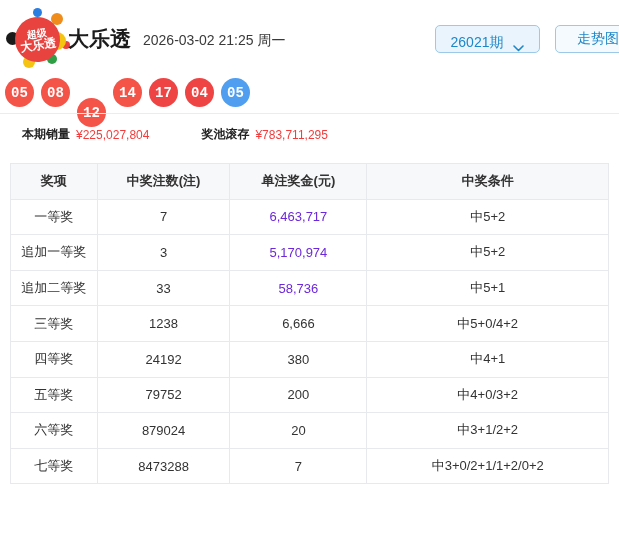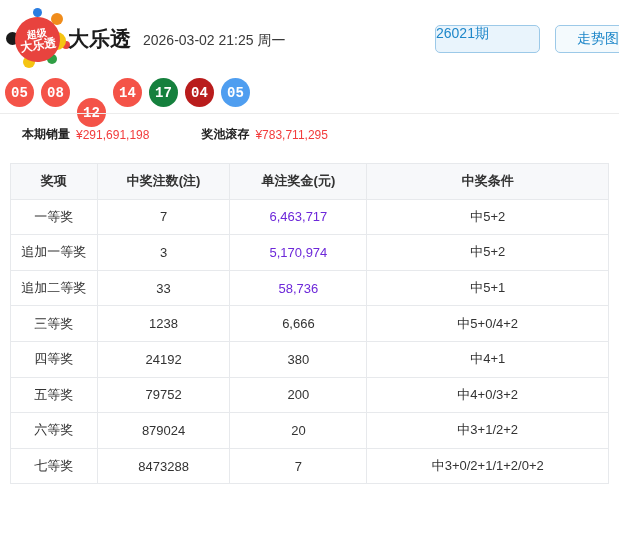--- a/index.html
+++ b/index.html
@@ -31,22 +31,22 @@
   }
   .logo-main .l1 { color: #fff; font-weight: bold; font-size: 10px; line-height: 11px; }
   .logo-main .l2 { color: #fff; font-weight: bold; font-size: 12px; line-height: 13px; }
 
   .page-title { position: absolute; left: 68px; top: 25px; font-size: 21px; font-weight: bold; color: #1c1c1c; }
   .datetime   { position: absolute; left: 143px; top: 32px; font-size: 14px; color: #3a3a3a; }
 
   .period-btn {
     position: absolute; left: 435px; top: 25px; width: 105px; height: 28px;
     background: #e9f4fc; border: 1px solid #9cc9e8; border-radius: 5px;
-    color: #1e87c9; font-size: 14px; display: flex; align-items: flex-start; justify-content: center;
-    gap: 10px; cursor: pointer; flex-direction: column;
+    color: #1e87c9; font-size: 14px; display: flex; align-items: flex-end; justify-content: center;
+    gap: 10px; cursor: pointer;
   }
   .trend-btn {
     position: absolute; left: 555px; top: 25px; width: 80px; height: 28px;
     background: #f4fafd; border: 1px solid #9cc9e8; border-radius: 5px;
     color: #1e87c9; font-size: 14px; display: flex; align-items: center; padding-left: 21px;
     cursor: pointer;
   }
   .chev { width: 11px; height: 7px; display: inline-block; }
 
   
@@ -106,30 +106,30 @@
   <div class="trend-btn">
     <span>走势图</span>
   </div>
 </div>
 
 <div class="balls">
     <div class="ball" style="background: rgb(244, 83, 72);">05</div>
     <div class="ball" style="background: rgb(244, 83, 72);">08</div>
     <div class="ball" style="background: rgb(244, 83, 72); margin-top: 20px;">12</div>
     <div class="ball" style="background: rgb(244, 83, 72);">14</div>
-    <div class="ball" style="background: #15803d;">17</div>
-    <div class="ball" style="background: #b91c1c;">04</div>
+    <div class="ball" style="background: #ef4444;">17</div>
+    <div class="ball" style="background: #ef4444;">04</div>
     <div class="ball" style="background: rgb(79, 158, 240);">05</div>
   </div>
 
 <div class="divider"></div>
 
 <div class="salesrow">
   <span class="lbl">本期销量</span>
-  <span class="val">¥291,691,198</span>
+  <span class="val">¥225,027,804</span>
   <span class="gap"></span>
   <span class="lbl">奖池滚存</span>
   <span class="val">¥783,711,295</span>
 </div>
 
 <table class="prize">
   <colgroup>
     <col style="width:14.5%">
       <col style="width:22.2%">
       <col style="width:22.9%">

